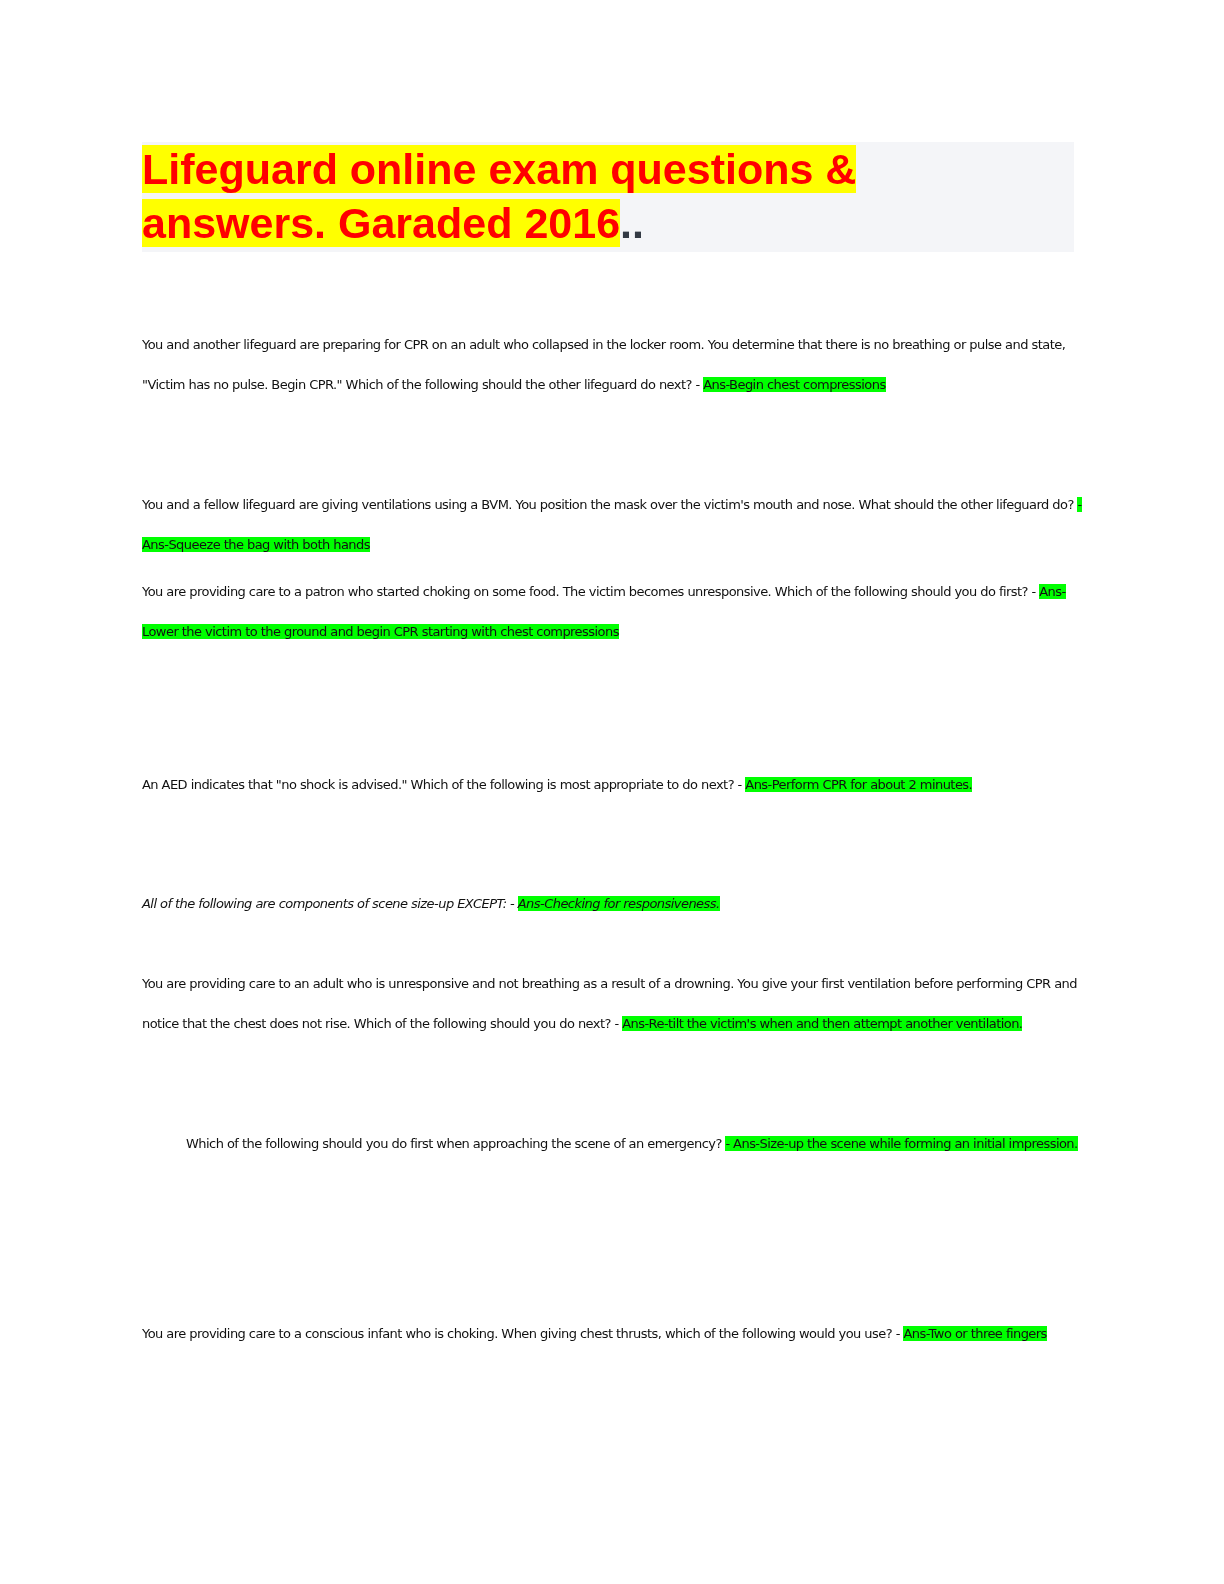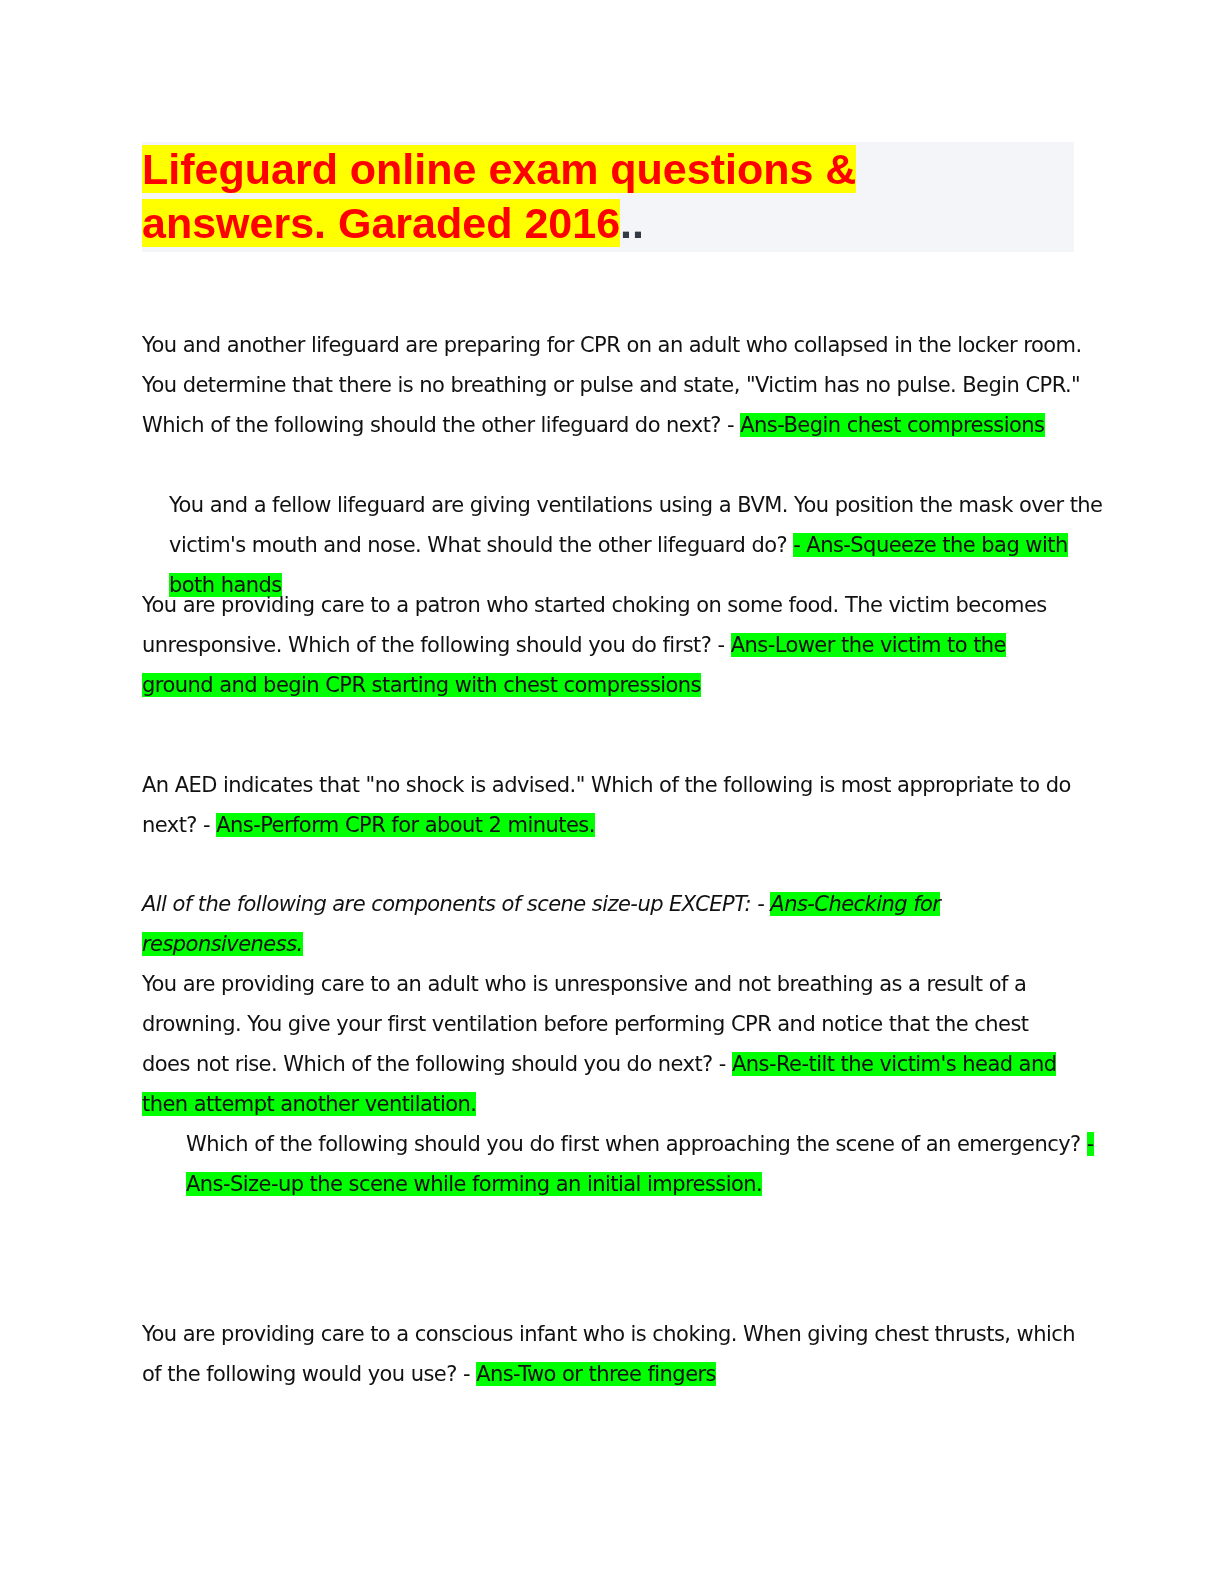--- a/index.html
+++ b/index.html
@@ -11,57 +11,57 @@
   }
   .title {
     position: absolute; left: 142px; top: 142px; width: 932px;
     font-family: "Liberation Sans", sans-serif; font-weight: bold;
     font-size: 43px; line-height: 54px; color: #ff0000; margin: 0;
   }
   .title .hl { background: #ffff00; }
   .title .tail { color: #333a44; background: transparent; }
   .qa {
     position: absolute; left: 142px; width: 940px;
-    font-family: "DejaVu Sans", sans-serif; font-size: 21px; line-height: 40px;
+    font-family: "DejaVu Sans", sans-serif; font-size: 13px; line-height: 40px;
     color: #111; letter-spacing: -0.55px; margin: 0;
   }
   .ans { background: #00ff00; }
 </style>
 </head>
 <body>
 
 <div class="page">
   <div class="title-block"></div>
   <h1 class="title">
     <span class="hl">Lifeguard online exam questions &amp;</span><br>
     <span class="hl">answers. Garaded 2016</span><span class="tail">..</span>
   </h1>
 
   <p class="qa" style="top:325px;">
     <span>You and another lifeguard are preparing for CPR on an adult who collapsed in the locker room. You determine that there is no breathing or pulse and state, "Victim has no pulse. Begin CPR." Which of the following should the other lifeguard do next? - </span><span class="ans">Ans-Begin chest compressions</span>
   </p>
 
-  <p class="qa" style="top:485px;margin-left:27px;">
+  <p class="qa" style="top:485px;">
     <span>You and a fellow lifeguard are giving ventilations using a BVM. You position the mask over the victim's mouth and nose. What should the other lifeguard do? </span><span class="ans">- Ans-Squeeze the bag with both hands</span>
   </p>
 
-  <p class="qa" style="top:585px;">
+  <p class="qa" style="top:572px;">
     <span>You are providing care to a patron who started choking on some food. The victim becomes unresponsive. Which of the following should you do first? - </span><span class="ans">Ans-Lower the victim to the ground and begin CPR starting with chest compressions</span>
   </p>
 
   <p class="qa" style="top:765px;">
     <span>An AED indicates that "no shock is advised." Which of the following is most appropriate to do next? - </span><span class="ans">Ans-Perform CPR for about 2 minutes.</span>
   </p>
 
   <p class="qa" style="top:884px;font-style:italic;">
     <span>All of the following are components of scene size-up EXCEPT: - </span><span class="ans">Ans-Checking for responsiveness.</span>
   </p>
 
   <p class="qa" style="top:964px;">
-    <span>You are providing care to an adult who is unresponsive and not breathing as a result of a drowning. You give your first ventilation before performing CPR and notice that the chest does not rise. Which of the following should you do next? - </span><span class="ans">Ans-Re-tilt the victim's head and then attempt another ventilation.</span>
+    <span>You are providing care to an adult who is unresponsive and not breathing as a result of a drowning. You give your first ventilation before performing CPR and notice that the chest does not rise. Which of the following should you do next? - </span><span class="ans">Ans-Re-tilt the victim's when and then attempt another ventilation.</span>
   </p>
 
   <p class="qa" style="top:1124px;margin-left:44px;">
     <span>Which of the following should you do first when approaching the scene of an emergency? </span><span class="ans">- Ans-Size-up the scene while forming an initial impression.</span>
   </p>
 
   <p class="qa" style="top:1314px;">
     <span>You are providing care to a conscious infant who is choking. When giving chest thrusts, which of the following would you use? - </span><span class="ans">Ans-Two or three fingers</span>
   </p>
 </div>

